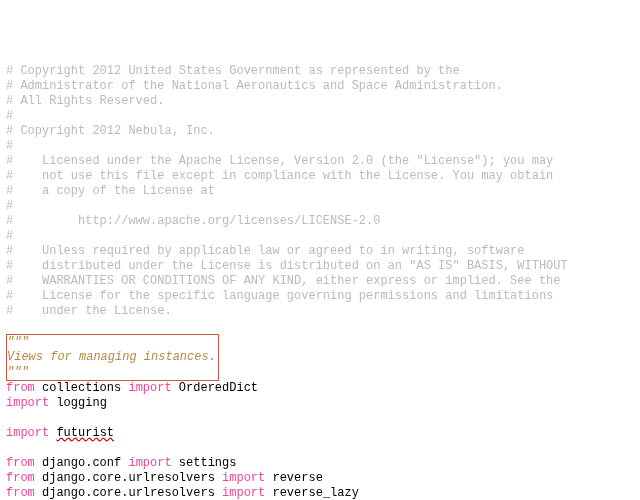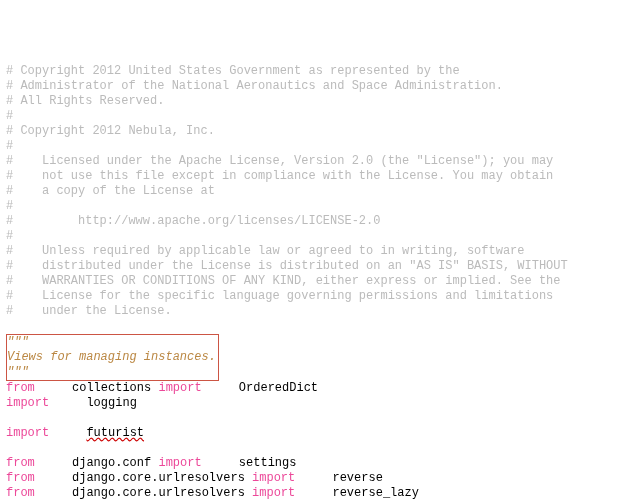--- a/index.html
+++ b/index.html
@@ -9,21 +9,21 @@
     font-size: 12px;
     line-height: 15px;
     background: #ffffff;
     color: #000;
     white-space: pre;
     overflow: hidden;
   }
   .comment { color: #bbbbbb; }
   .docstring { color: #bb8844; font-style: italic; }
   .kw { color: #ec4899; }
-  .plain { color: #000000; padding-left: 30px; }
+  .plain { color: #000000; }
   .squiggle {
     text-decoration-line: underline;
     text-decoration-style: wavy;
     text-decoration-color: #cc0000;
   }
   .highlight-box {
     border: 1px solid #cc5544;
     display: inline-block;
     padding: 0 2px 0 0;
     box-sizing: border-box;

